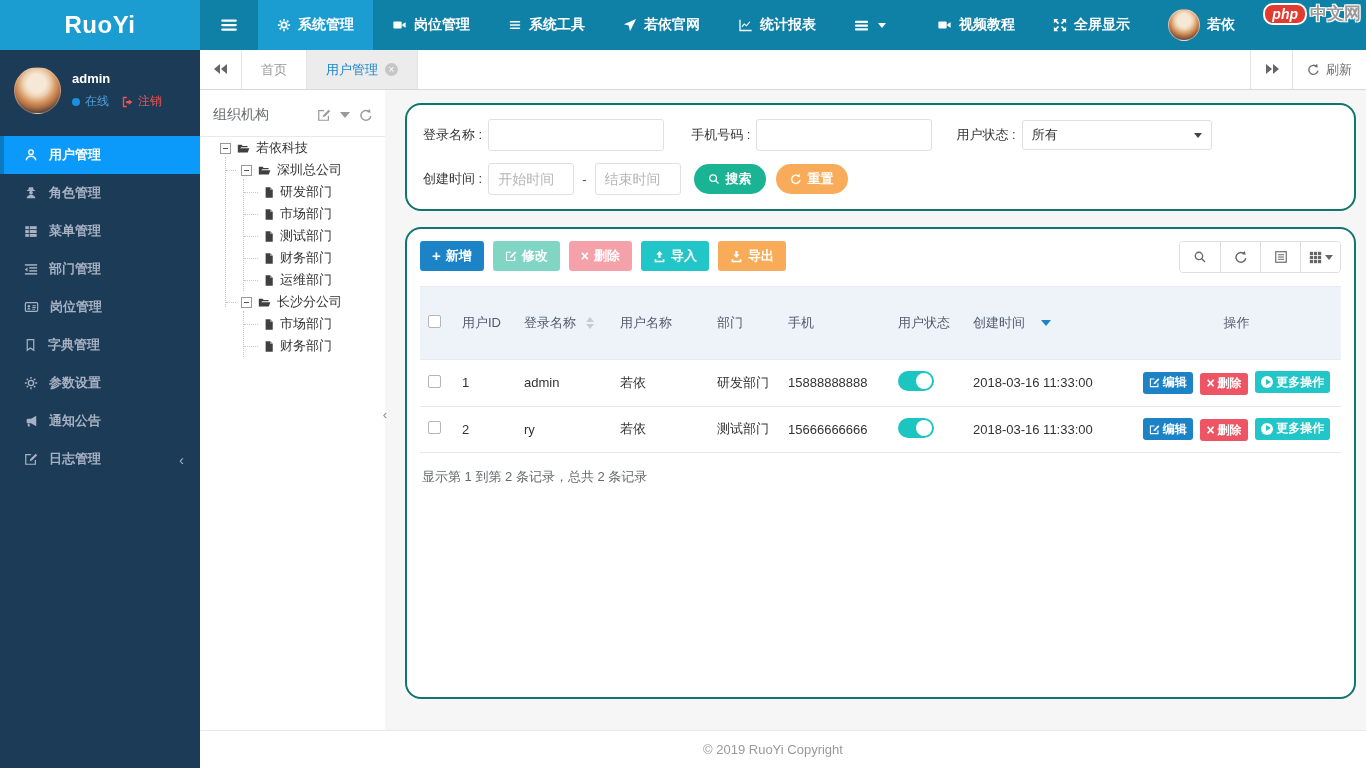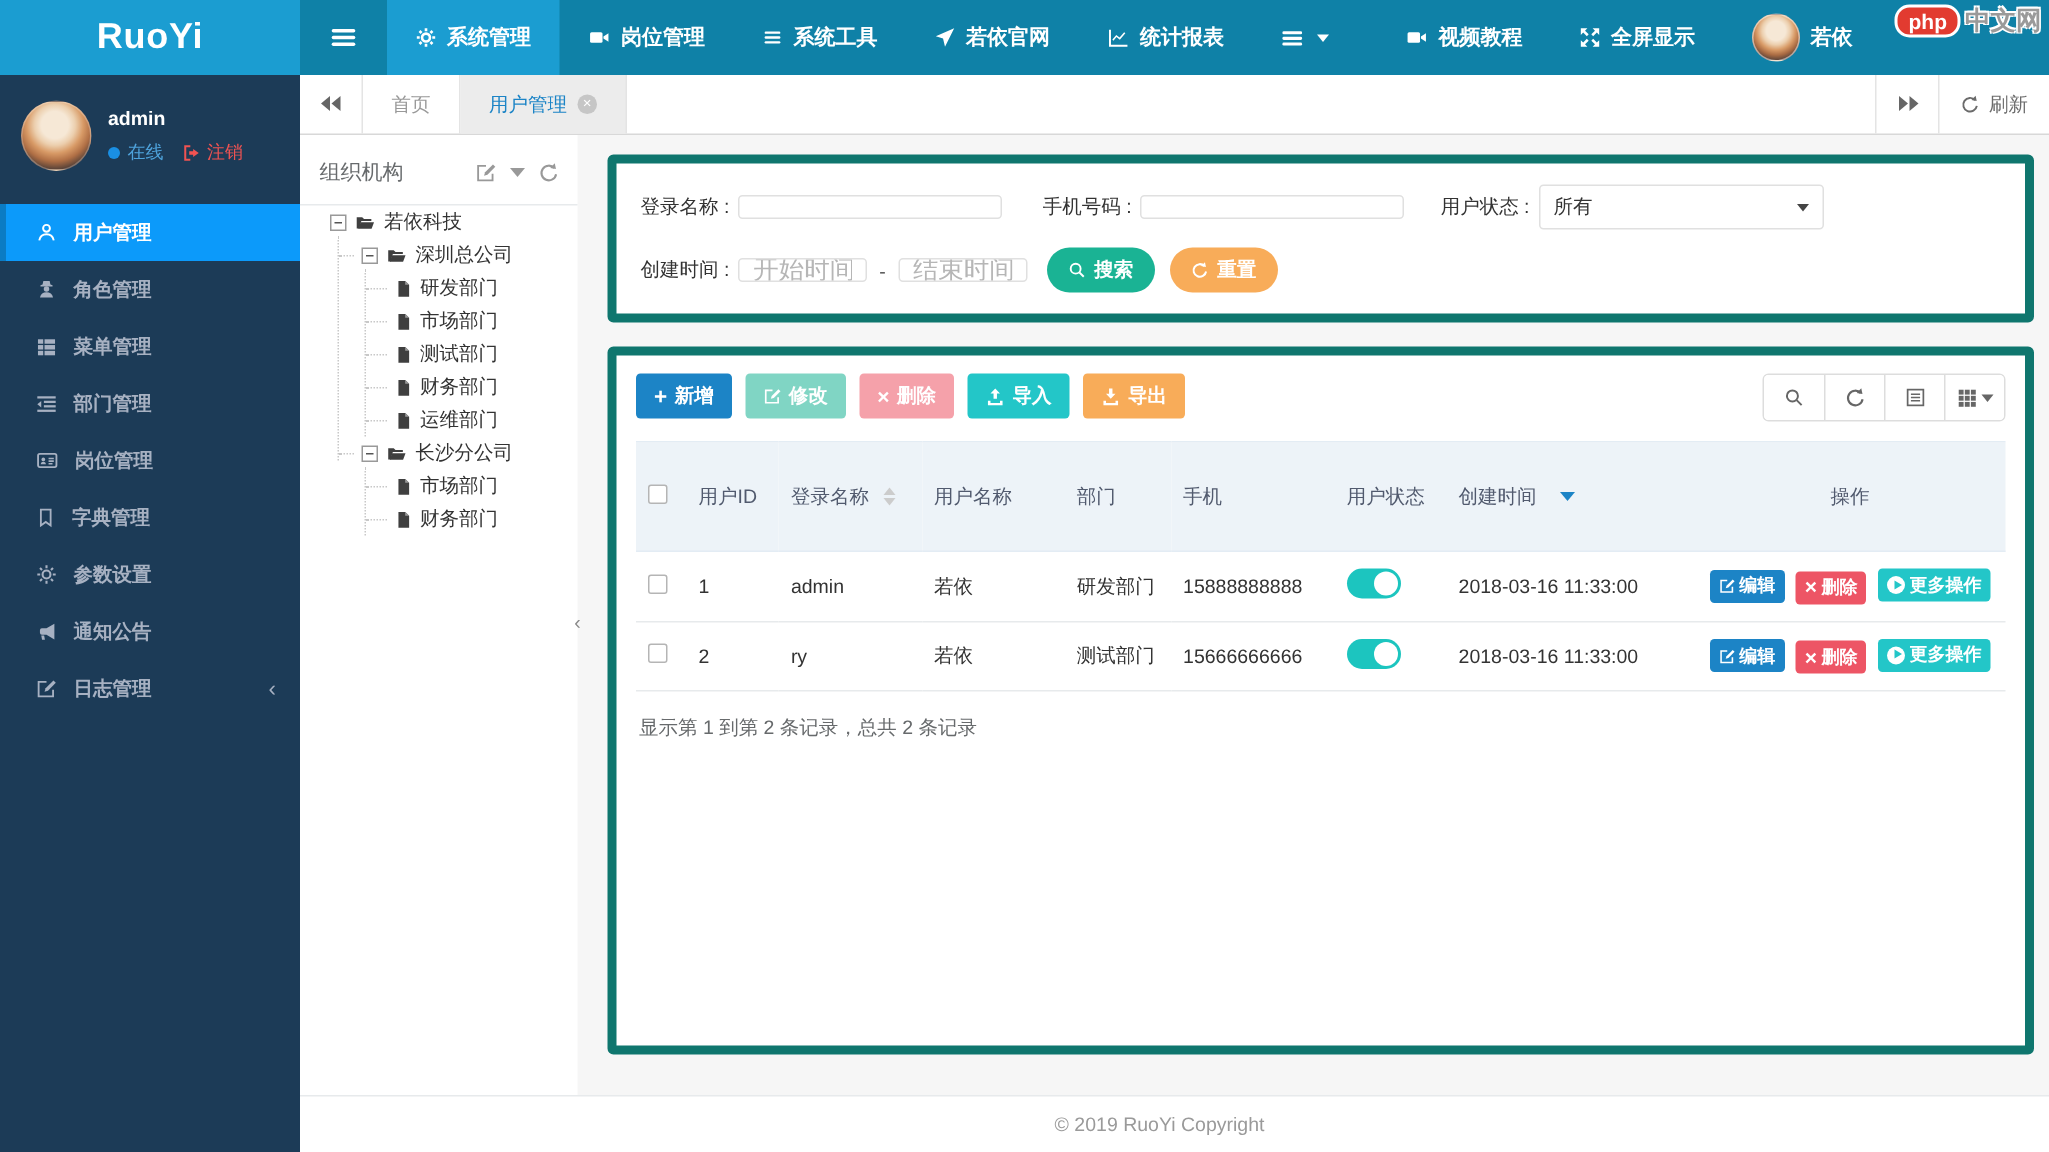--- a/index.html
+++ b/index.html
@@ -13,21 +13,21 @@
   .logo{width:200px;flex:0 0 200px;background:#1b9dd1;color:#fff;font-size:24px;font-weight:bold;display:flex;align-items:center;justify-content:center;letter-spacing:.5px;cursor:pointer}
   .nav-toggle{width:58px;display:flex;align-items:center;justify-content:center;color:#fff;cursor:pointer}
   .nav-item{display:flex;align-items:center;gap:7px;padding:0 19px;color:#fff;font-size:14px;font-weight:bold;cursor:pointer;white-space:nowrap}
   .nav-item.active{background:#1b9dd1}
   .nav-right{margin-left:auto;display:flex;align-items:stretch;margin-right:112px}
   .nav-item .caret-dn{width:0;height:0;border-left:4px solid transparent;border-right:4px solid transparent;border-top:5px solid #fff;margin-left:2px}
   .q-circle{width:14px;height:14px;border-radius:50%;background:#fff;display:flex;align-items:center;justify-content:center}
   .q-circle::before{content:"?";color:#0f81a7;font-size:11px;font-weight:bold}
   .avatar-sm{width:32px;height:32px;border-radius:50%;background:radial-gradient(circle at 50% 35%,#f6e8d6 0 26%,#eccfae 38%,#d89a66 52%,#a96b43 66%,#5a4338 80%,#38323e 100%);border:1px solid rgba(255,255,255,.5)}
   .watermark{position:absolute;top:2px;right:5px;display:flex;align-items:center;gap:3px;z-index:9}
-  .php-badge{background:#e23b30;color:#fff;font-weight:bold;font-size:14px;padding:1px 7px;border-radius:10px;border:2px solid #fff}
+  .php-badge{background:#e23b30;color:#fff;font-weight:bold;font-style:italic;font-size:14px;padding:1px 7px;border-radius:10px;border:2px solid #fff}
   .wm-text{font-size:17px;font-weight:bold;color:#9a9a9a;text-shadow:-1px -1px 0 #fff,1px -1px 0 #fff,-1px 1px 0 #fff,1px 1px 0 #fff}
 
   
   .body{flex:1;display:flex;min-height:0}
 
   
   .sidebar{flex:0 0 200px;background:#1c3b57;display:flex;flex-direction:column}
   .user-panel{padding:17px 14px 12px;display:flex;align-items:center;gap:11px}
   .avatar-lg{width:47px;height:47px;border-radius:50%;flex:0 0 47px;background:radial-gradient(circle at 48% 34%,#f6e8d6 0 24%,#eccfae 36%,#d89a66 50%,#b06f45 64%,#5a4338 78%,#343044 100%);border:1px solid rgba(255,255,255,.25)}
   .user-name{color:#fff;font-weight:bold;font-size:13px;margin-bottom:7px}
@@ -69,27 +69,27 @@
   .r1::before,.r2::before{content:"";height:0;border-top:1px dotted #c8c8c8}
   .r1::before{width:10px;flex:0 0 10px}
   .r2::before{width:14px;flex:0 0 14px}
   .vl{position:absolute;border-left:1px dotted #c8c8c8}
   .expander{width:11px;height:11px;flex:0 0 11px;border:1px solid #999;background:#fff;position:relative}
   .expander::before{content:"";position:absolute;left:2px;right:2px;top:4px;border-top:1px solid #555}
   .handle{position:absolute;left:180px;top:305px;width:10px;height:38px;display:flex;align-items:center;justify-content:center;color:#8a8a8a;cursor:pointer;font-size:13px}
 
   
   .work{flex:1;min-width:0;padding:13px 10px 0 20px}
-  .card{background:#fff;border:6px solid #0f766e;border-radius:4px}
+  .card{background:#fff;border:2px solid #0f766e;border-radius:16px}
   .search-card{padding:14px 16px}
   .s-row{display:flex;align-items:center}
   .s-row + .s-row{margin-top:12px}
   .field{display:flex;align-items:center}
   .field label{color:#333;white-space:nowrap;margin-right:6px}
-  .inp{height:16px;border:1px solid #e0e0e0;border-radius:3px;padding:0 9px;font-size:17px;color:#6d28d9;width:176px;outline:none;background:#fff}
+  .inp{height:32px;border:1px solid #e0e0e0;border-radius:3px;padding:0 9px;font-size:14px;color:#6d28d9;width:176px;outline:none;background:#fff}
   .inp::placeholder{color:#b6b6b6}
   .inp.sm{width:86px}
   .sel{height:30px;border:1px solid #e0e0e0;border-radius:3px;padding:0 9px;width:190px;display:flex;align-items:center;background:#fff;cursor:pointer;color:#333}
   .sel .caret{margin-left:auto;width:0;height:0;border-left:4px solid transparent;border-right:4px solid transparent;border-top:5px solid #444}
   .dash{margin:0 8px;color:#555}
   .gap1{width:27px}.gap2{width:24px}
   .btn-pill{height:30px;border:none;border-radius:16px;padding:0 14px;display:inline-flex;align-items:center;gap:6px;color:#fff;font-size:13px;font-weight:bold;cursor:pointer}
   .pill-search{background:#1ab394;margin-left:13px}
   .pill-reset{background:#f8ac59;margin-left:10px}
 

